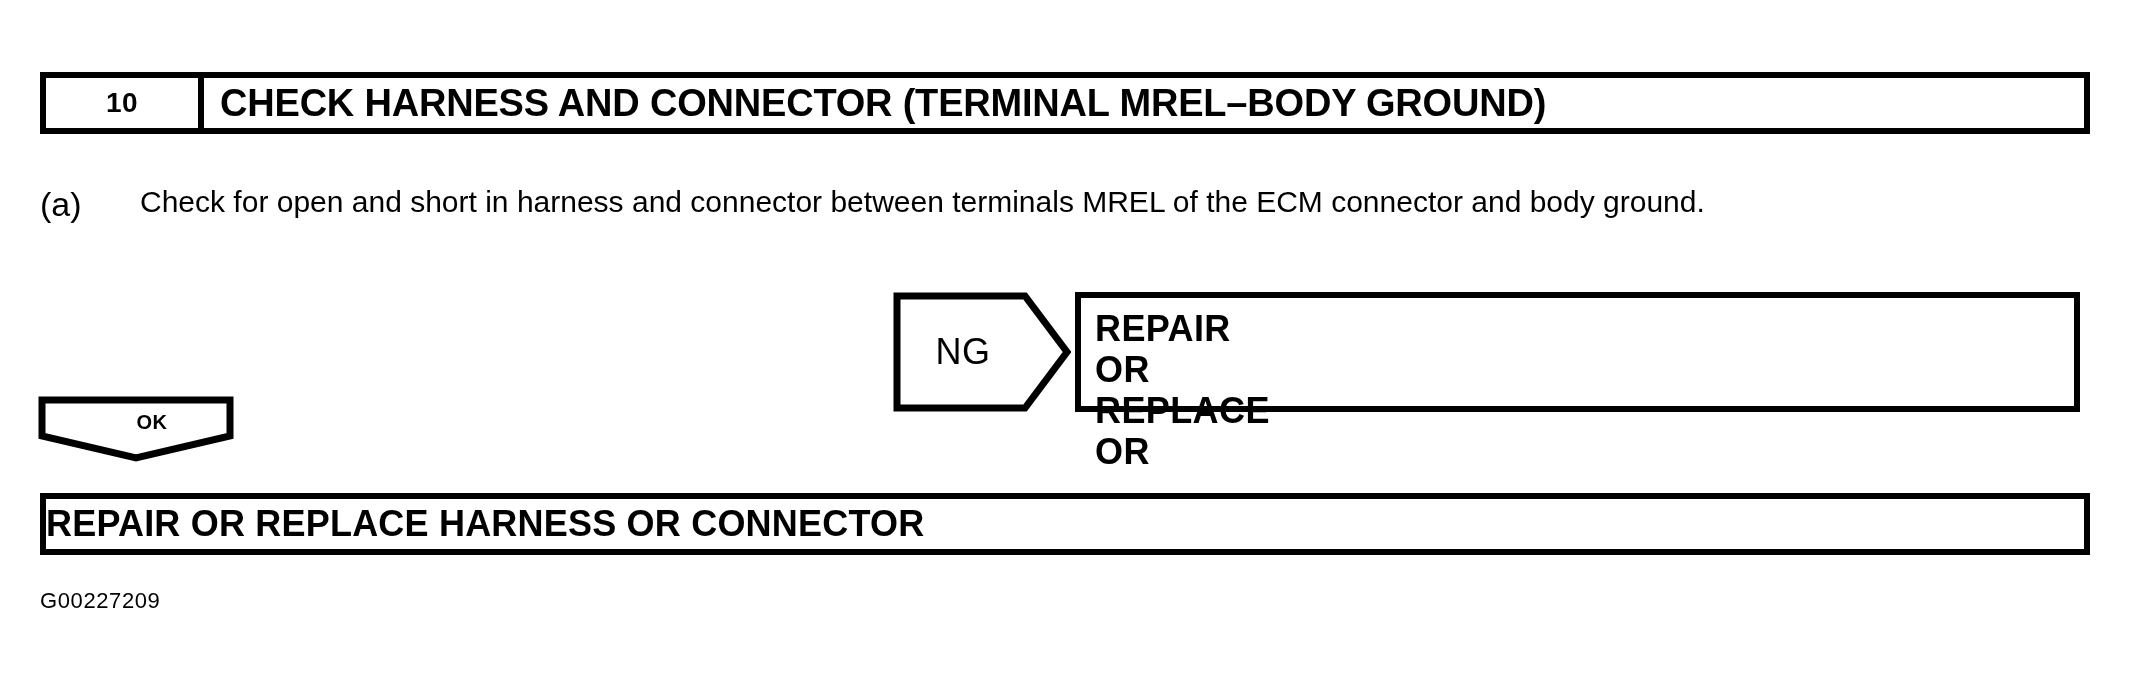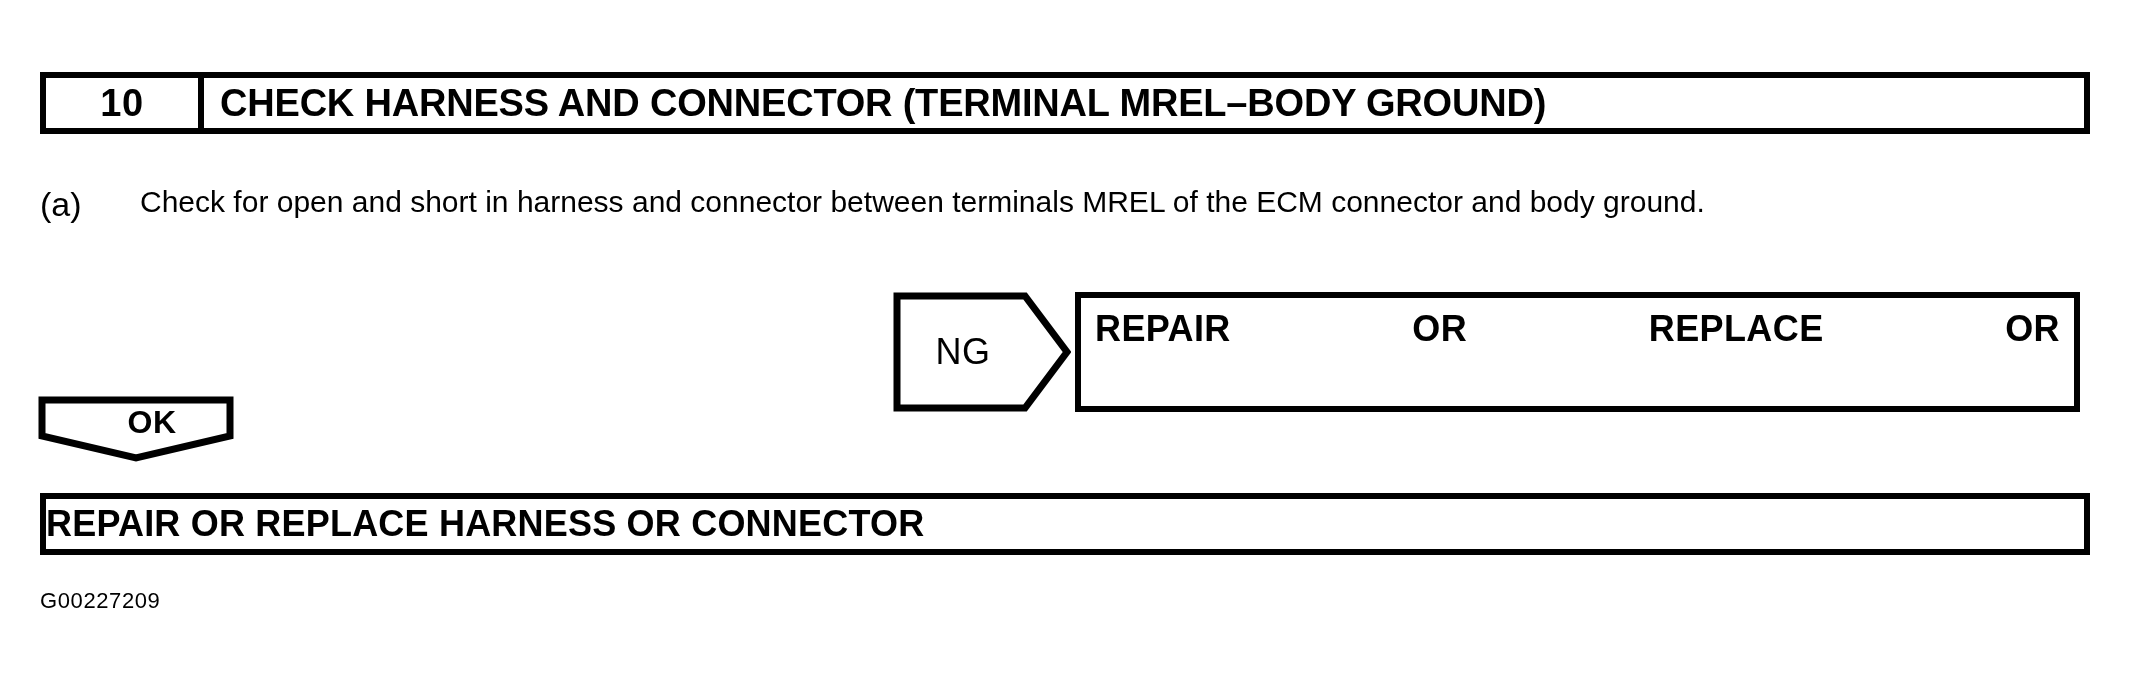--- a/index.html
+++ b/index.html
@@ -34,21 +34,21 @@
     align-items: stretch;
     background: #fff;
   }
   .step-number {
     width: 152px;
     flex: 0 0 152px;
     border-right: 6px solid #000;
     display: flex;
     align-items: center;
     justify-content: center;
-    font-size: 38px;
+    font-size: 28px;
     font-weight: bold;
     letter-spacing: 0.5px;
   }
   .step-title {
     flex: 1 1 auto;
     display: flex;
     align-items: center;
     padding-left: 16px;
     font-size: 38px;
     font-weight: bold;
@@ -119,20 +119,21 @@
     box-sizing: border-box;
     background: #fff;
     padding: 10px 14px 0 14px;
   }
   .ng-result-line {
     font-size: 36px;
     font-weight: bold;
     line-height: 1.14;
     letter-spacing: 0.4px;
     white-space: nowrap;
+    flex-direction: column;
   }
   .ng-result-line.justified {
     display: flex;
     justify-content: space-between;
     width: 100%;
   }
 
   
   .ok-badge {
     position: absolute;
@@ -148,21 +149,21 @@
   }
   .ok-badge-label {
     position: absolute;
     left: 0;
     top: 0;
     width: 228px;
     height: 52px;
     display: flex;
     align-items: center;
     justify-content: center;
-    font-size: 32px;
+    font-size: 20px;
     font-weight: bold;
     letter-spacing: 0.5px;
   }
 
   
   .outcome-box {
     position: absolute;
     left: 40px;
     top: 493px;
     width: 2050px;

